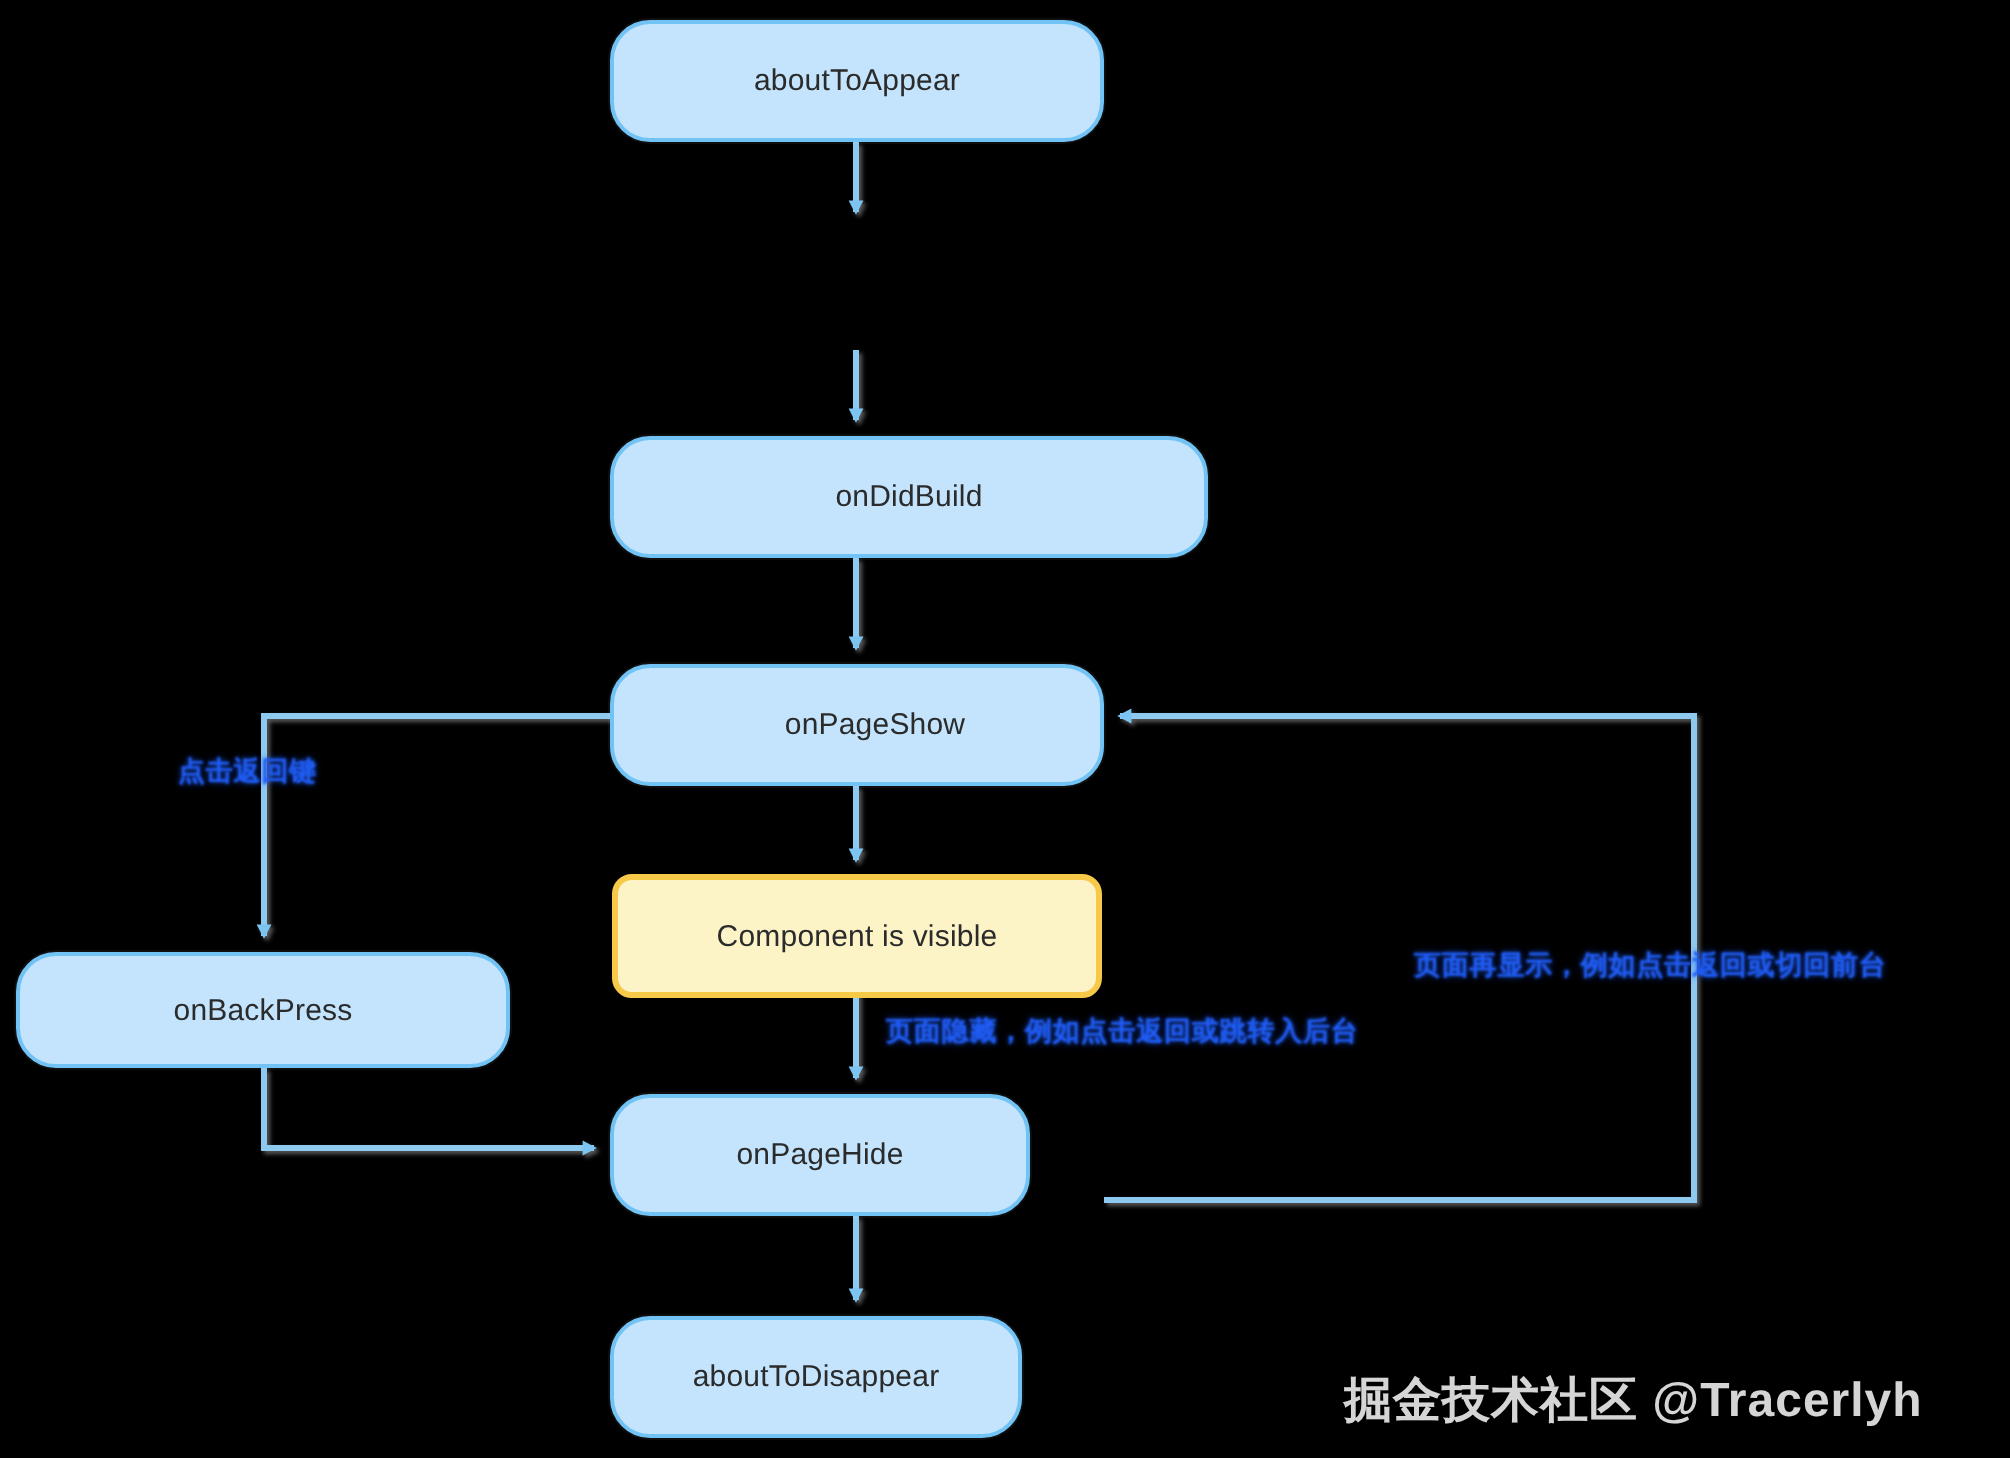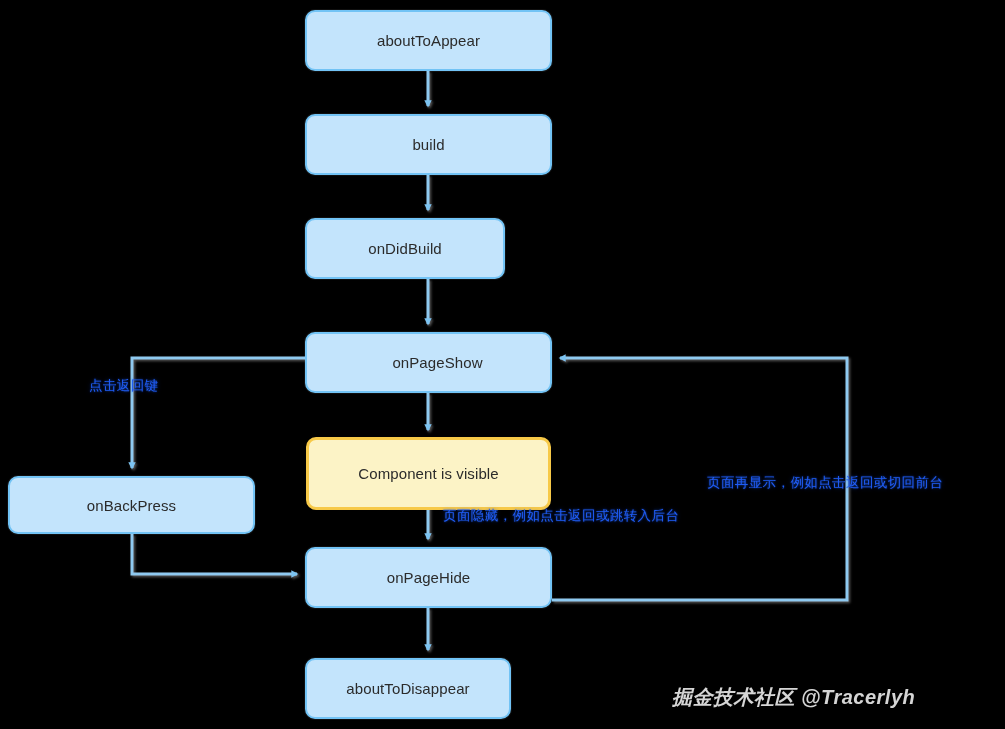--- a/index.html
+++ b/index.html
@@ -8,59 +8,58 @@
     font-family:"Liberation Sans","DejaVu Sans",sans-serif;
     overflow:hidden;position:relative;
   }
   #canvas{position:absolute;inset:0;width:1005px;height:729px;}
   svg#edges{position:absolute;left:0;top:0;width:1005px;height:729px;}
 
   .node{
     position:absolute;
     box-sizing:border-box;
     display:flex;align-items:center;justify-content:center;
-    border-radius:10px;
+    border-radius:20px;
     font-size:15px;
     color:#2b2b2b;
     letter-spacing:.1px;
     white-space:nowrap;
   }
   .node.blue{
     background:#c3e4fc;
     border:2px solid #72c3f5;
     box-shadow:0 0 0 1px rgba(255,255,255,.06);
   }
   .node.yellow{
     background:#fcf3c6;
     border:3px solid #f7c948;
     border-radius:10px;
   }
 
   .edge-label{
     position:absolute;
     color:#1f5cf5;
     font-size:13.5px;
-    font-weight:400;
+    font-weight:700;
     white-space:nowrap;
     text-shadow:0 0 2px rgba(31,92,245,.65), 0 0 5px rgba(31,92,245,.35);
     filter:blur(.55px);
     letter-spacing:.4px;
   }
 
   #watermark{
     position:absolute;
     left:672px;top:684px;
-    font-size:20px;
+    font-size:24px;
     font-weight:700;
     color:#e8e8e8;
     white-space:nowrap;
     opacity:.92;
     text-shadow:0 1px 2px rgba(0,0,0,.8);
     letter-spacing:.5px;
-    font-style:italic;
   }
 </style>
 </head>
 <body>
 
 <div id="canvas">
 
   <svg id="edges" viewBox="0 0 1005 729" xmlns="http://www.w3.org/2000/svg">
     <defs>
       <marker id="arw" markerWidth="9" markerHeight="9" refX="6.2" refY="4.5" orient="auto" markerUnits="userSpaceOnUse">
@@ -85,41 +84,38 @@
       <path d="M132,534 L132,574 L297,574" marker-end="url(#arw)"></path>
 
       <path d="M552,600 L847,600 L847,358 L560,358" marker-end="url(#arw)"></path>
     </g>
   </svg>
 
   <div class="node blue" style="left:305px;top:10px;width:247px;height:61px;">
     <span>aboutToAppear</span>
   </div>
 
-  <div class="node blue" style="left:305px;top:114px;width:247px;height:61px;">
-    <span>build</span>
-  </div>
 
-  <div class="node blue" style="left:305px;top:218px;width:200px;height:61px;">
+  <div class="node blue" style="left:305px;top:218px;width:299px;height:61px;">
     <span>onDidBuild</span>
   </div>
 
   <div class="node blue" style="left:305px;top:332px;width:247px;height:61px;padding-left:18px;">
     <span>onPageShow</span>
   </div>
 
-  <div class="node yellow" style="left:306px;top:437px;width:245px;height:73px;">
+  <div class="node yellow" style="left:306px;top:437px;width:245px;height:62px;">
     <span>Component is visible</span>
   </div>
 
   <div class="node blue" style="left:8px;top:476px;width:247px;height:58px;align-items:center;">
     <span>onBackPress</span>
   </div>
 
-  <div class="node blue" style="left:305px;top:547px;width:247px;height:61px;">
+  <div class="node blue" style="left:305px;top:547px;width:210px;height:61px;">
     <span>onPageHide</span>
   </div>
 
   <div class="node blue" style="left:305px;top:658px;width:206px;height:61px;">
     <span>aboutToDisappear</span>
   </div>
 
   <div class="edge-label" style="left:89px;top:377px;">点击返回键</div>
 
   <div class="edge-label" style="left:707px;top:474px;">页面再显示，例如点击返回或切回前台</div>

